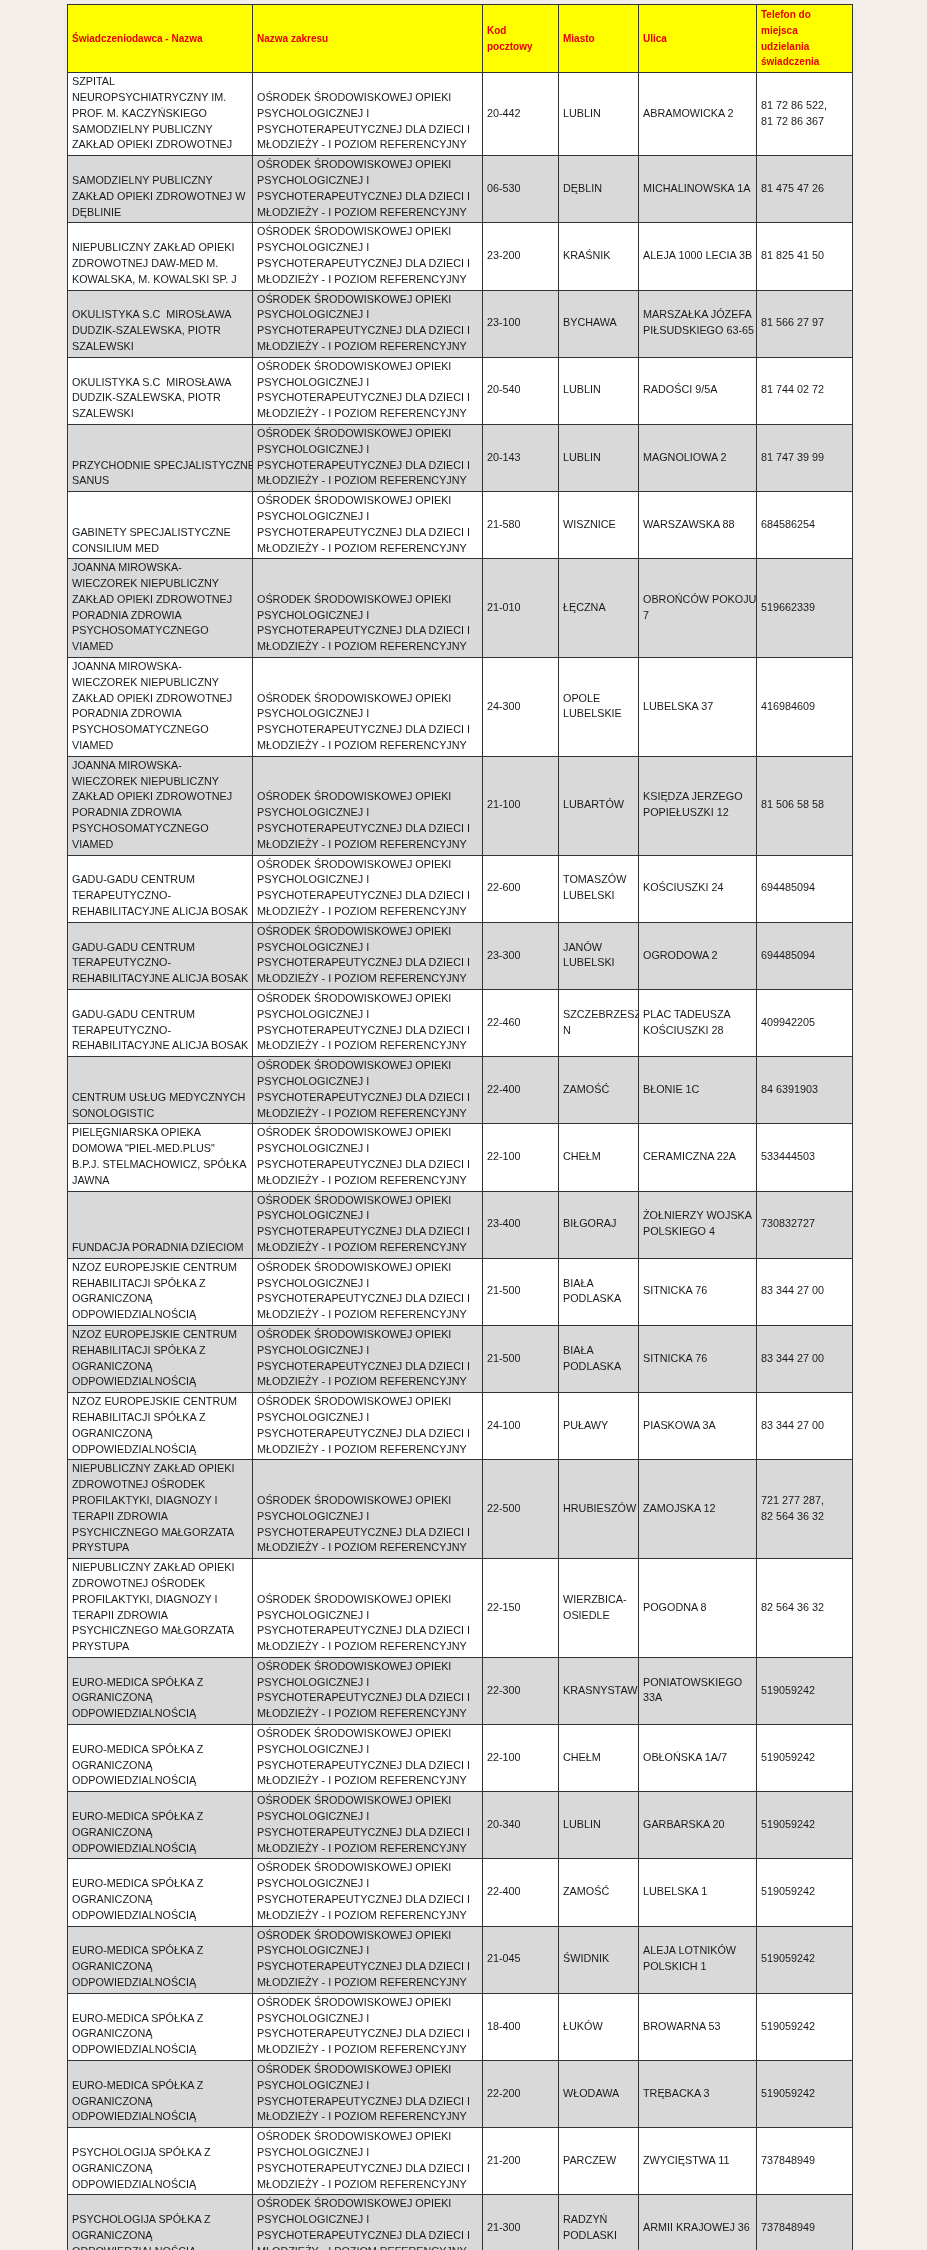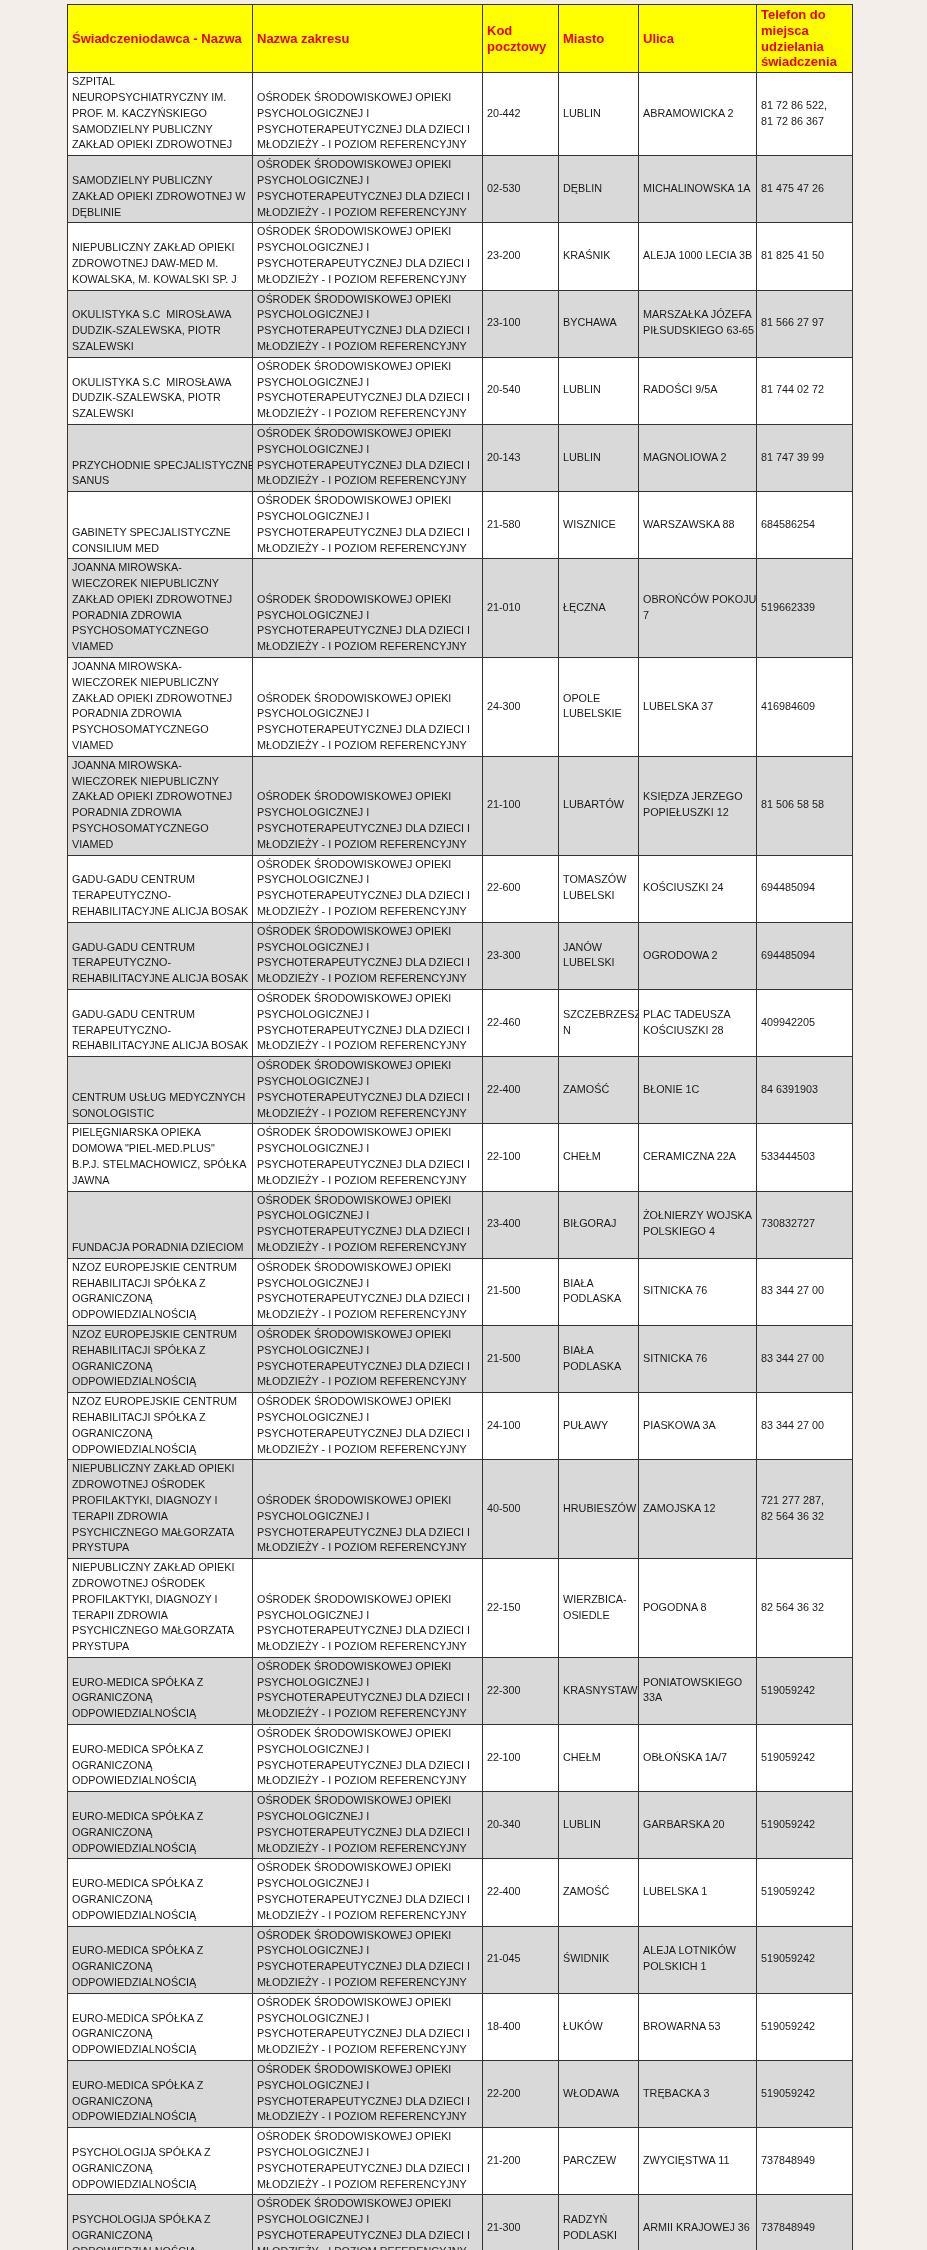--- a/index.html
+++ b/index.html
@@ -20,21 +20,21 @@
   th, td {
     border: 1px solid var(--border, #333333);
     overflow: hidden;
     text-align: left;
     white-space: pre;
   }
   th {
     background: var(--header_bg, #ffff00);
     color: var(--header_text, #e90000);
     font-weight: bold;
-    font-size: 13px;
+    font-size: 10px;
     line-height: 15.8px;
     vertical-align: middle;
     padding: 2px 4px;
   }
   td {
     font-size: 10.8px;
     line-height: 15.8px;
     color: var(--text, #1a1a1a);
     background: var(--row_bg, #ffffff);
     vertical-align: middle;
@@ -88,21 +88,21 @@
 81 72 86 367</td>
         </tr>
         <tr class="alt">
           <td class="col-name">SAMODZIELNY PUBLICZNY
 ZAKŁAD OPIEKI ZDROWOTNEJ W
 DĘBLINIE</td>
           <td class="col-scope">OŚRODEK ŚRODOWISKOWEJ OPIEKI
 PSYCHOLOGICZNEJ I
 PSYCHOTERAPEUTYCZNEJ DLA DZIECI I
 MŁODZIEŻY - I POZIOM REFERENCYJNY</td>
-          <td class="col-postal_code">02-530</td>
+          <td class="col-postal_code">06-530</td>
           <td class="col-city">DĘBLIN</td>
           <td class="col-street">MICHALINOWSKA 1A</td>
           <td class="col-phone">81 475 47 26</td>
         </tr>
         <tr>
           <td class="col-name">NIEPUBLICZNY ZAKŁAD OPIEKI
 ZDROWOTNEJ DAW-MED M.
 KOWALSKA, M. KOWALSKI SP. J</td>
           <td class="col-scope">OŚRODEK ŚRODOWISKOWEJ OPIEKI
 PSYCHOLOGICZNEJ I
@@ -344,21 +344,21 @@
           <td class="col-name">NIEPUBLICZNY ZAKŁAD OPIEKI
 ZDROWOTNEJ OŚRODEK
 PROFILAKTYKI, DIAGNOZY I
 TERAPII ZDROWIA
 PSYCHICZNEGO MAŁGORZATA
 PRYSTUPA</td>
           <td class="col-scope">OŚRODEK ŚRODOWISKOWEJ OPIEKI
 PSYCHOLOGICZNEJ I
 PSYCHOTERAPEUTYCZNEJ DLA DZIECI I
 MŁODZIEŻY - I POZIOM REFERENCYJNY</td>
-          <td class="col-postal_code">40-500</td>
+          <td class="col-postal_code">22-500</td>
           <td class="col-city">HRUBIESZÓW</td>
           <td class="col-street">ZAMOJSKA 12</td>
           <td class="col-phone">721 277 287,
 82 564 36 32</td>
         </tr>
         <tr>
           <td class="col-name">NIEPUBLICZNY ZAKŁAD OPIEKI
 ZDROWOTNEJ OŚRODEK
 PROFILAKTYKI, DIAGNOZY I
 TERAPII ZDROWIA

